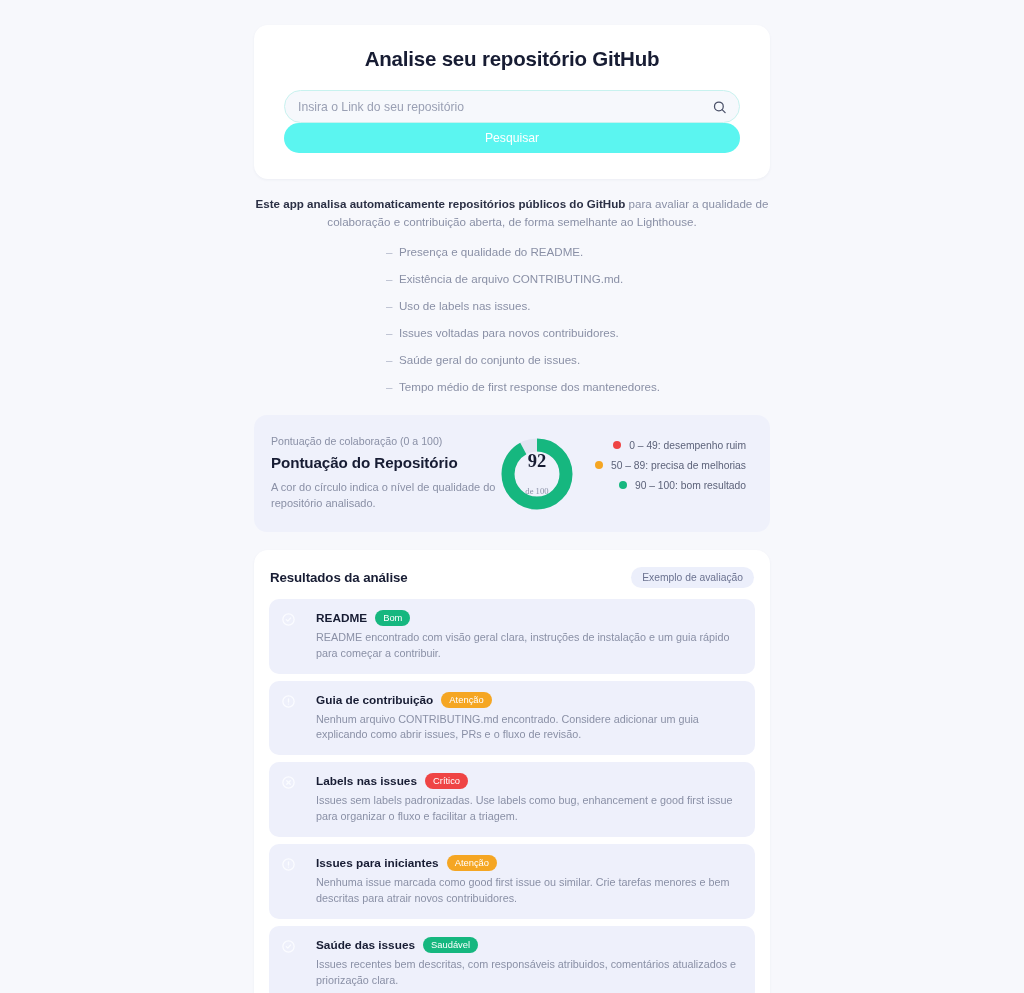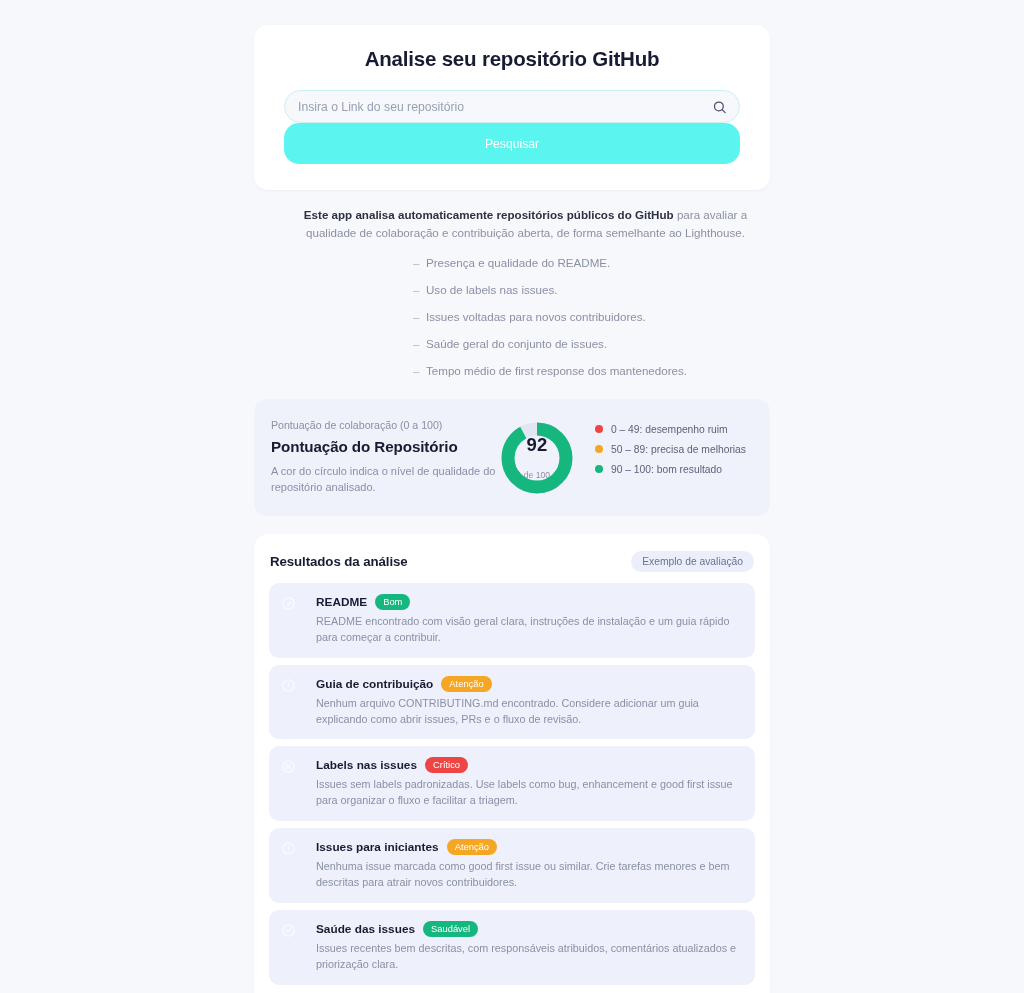--- a/index.html
+++ b/index.html
@@ -72,38 +72,37 @@
     transform: translateY(-50%);
     width: 15px;
     height: 15px;
     display: block;
     color: #4a5068;
   }
 
   .search-button {
     display: block;
     width: 100%;
-    height: 41px;
+    height: 30px;
     border: none;
     border-radius: 15px;
     background: #5bf5f0;
     color: #ffffff;
     font-family: "Liberation Sans", sans-serif;
     font-size: 12.2px;
     cursor: pointer;
   }
 
   
   .intro {
     margin-top: 16px;
     text-align: center;
     font-size: 11.6px;
     line-height: 1.55;
     color: #8a90a6;
-    margin-left: 27px;
   }
   .intro strong {
     color: #2b3045;
     font-weight: bold;
   }
 
   .feature-list {
     margin-top: 12px;
     list-style: none;
     display: flex;
@@ -167,39 +166,41 @@
     margin: 5px 21px 0 4px;
   }
   .score-gauge svg { display: block; transform: rotate(-90deg); }
   .gauge-center {
     position: absolute;
     inset: 0;
     display: flex;
     flex-direction: column;
     align-items: center;
     justify-content: center;
+    font-family: Liberation Serif, serif;
   }
   .gauge-value {
     font-size: 18.5px;
     font-weight: bold;
     color: #171c33;
     line-height: 1;
   }
   .gauge-sub {
     font-size: 8.6px;
     color: #8a90a6;
     margin-top: 15px;
   }
 
   .score-legend {
     display: flex;
     flex-direction: column;
     justify-content: center;
     gap: 9px;
     padding-top: 8px;
+    align-items: flex-end;
   }
   .legend-row {
     display: flex;
     align-items: center;
     gap: 8px;
     font-size: 10.3px;
     color: #5c6279;
   }
   .legend-dot {
     width: 8px;
@@ -306,20 +307,21 @@
 
     <button class="search-button" style="background: rgb(91, 245, 240);">Pesquisar</button>
   </section>
 
   <div class="intro">
     <p>
       <strong>Este app analisa automaticamente repositórios públicos do GitHub</strong><span> para avaliar a qualidade de colaboração e contribuição aberta, de forma semelhante ao Lighthouse.</span>
     </p>
     <ul class="feature-list">
       <li>Presença e qualidade do README.</li>
+      <li>Existência de arquivo CONTRIBUTING.md.</li>
       <li>Uso de labels nas issues.</li>
       <li>Issues voltadas para novos contribuidores.</li>
       <li>Saúde geral do conjunto de issues.</li>
       <li>Tempo médio de first response dos mantenedores.</li>
     </ul>
   </div>
 
   <section class="score-card">
     <div class="score-text">
       <div class="score-eyebrow">Pontuação de colaboração (0 a 100)</div>

